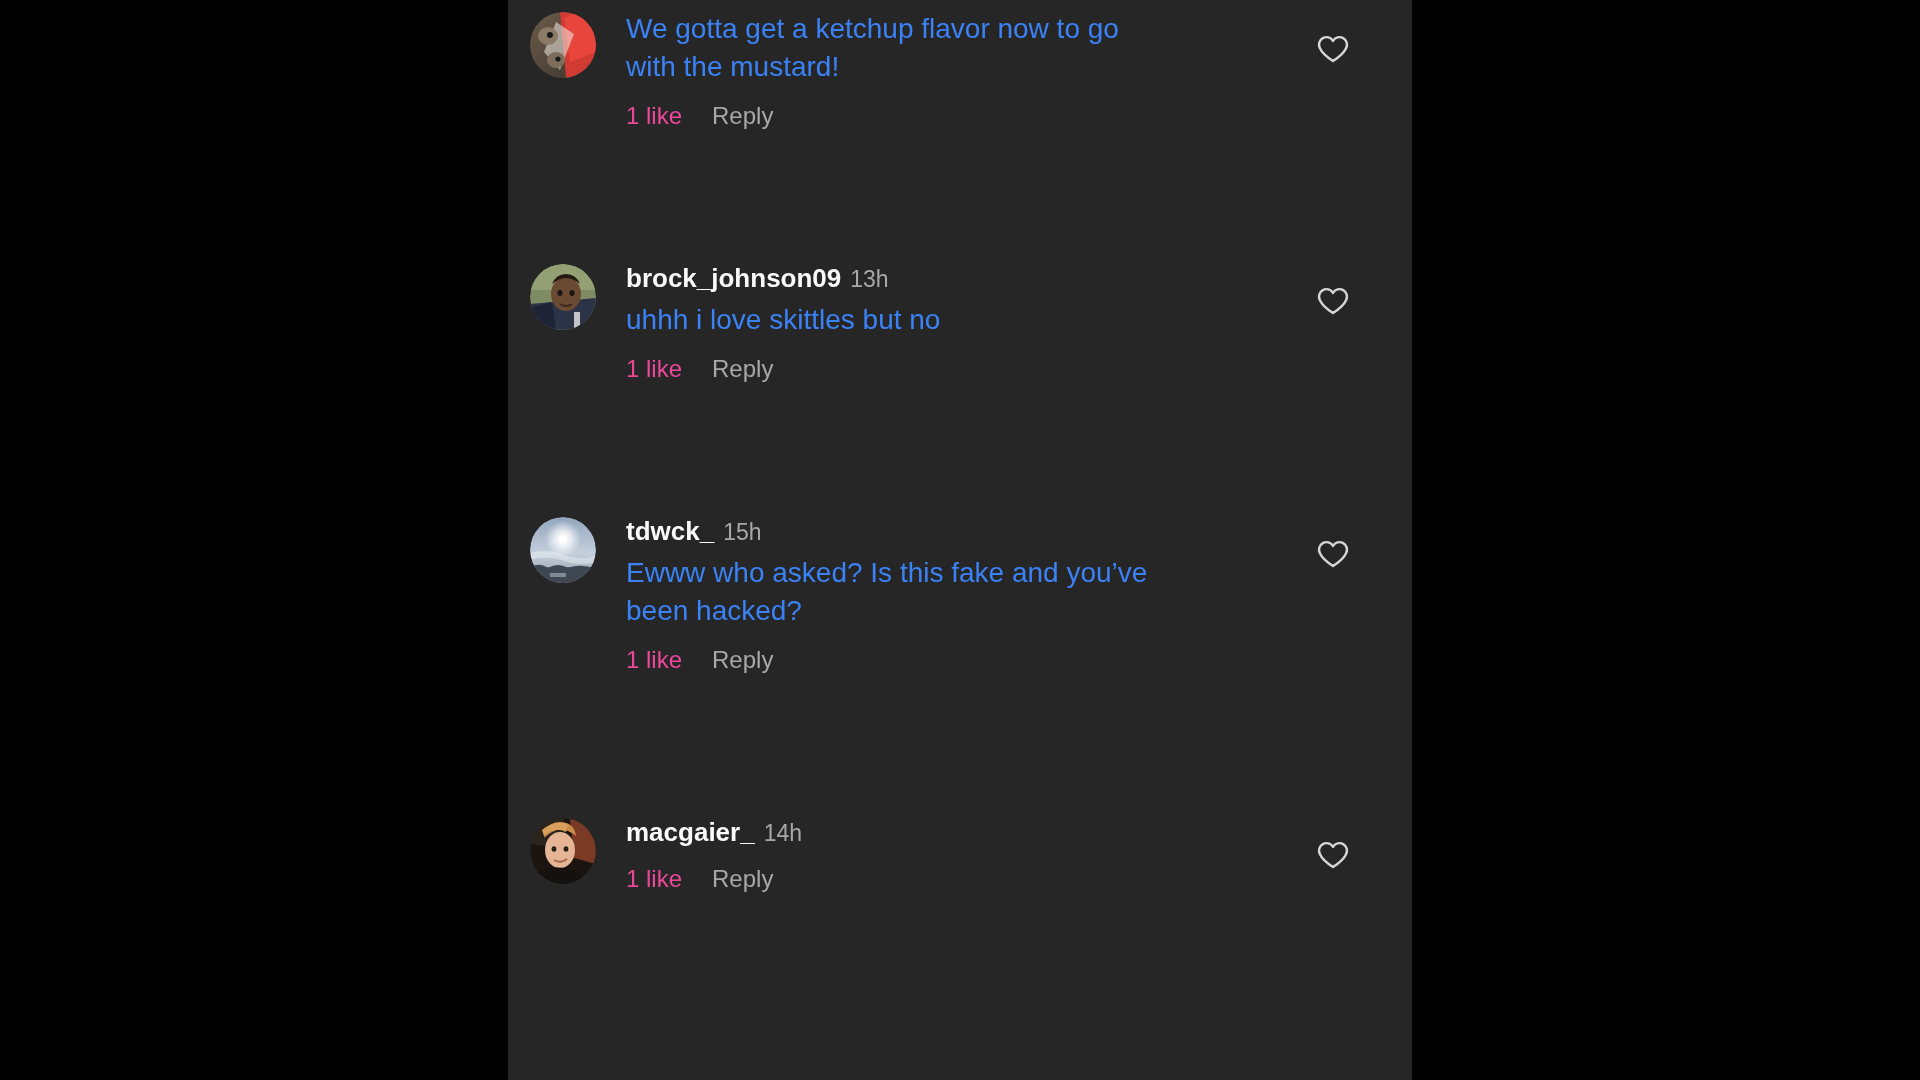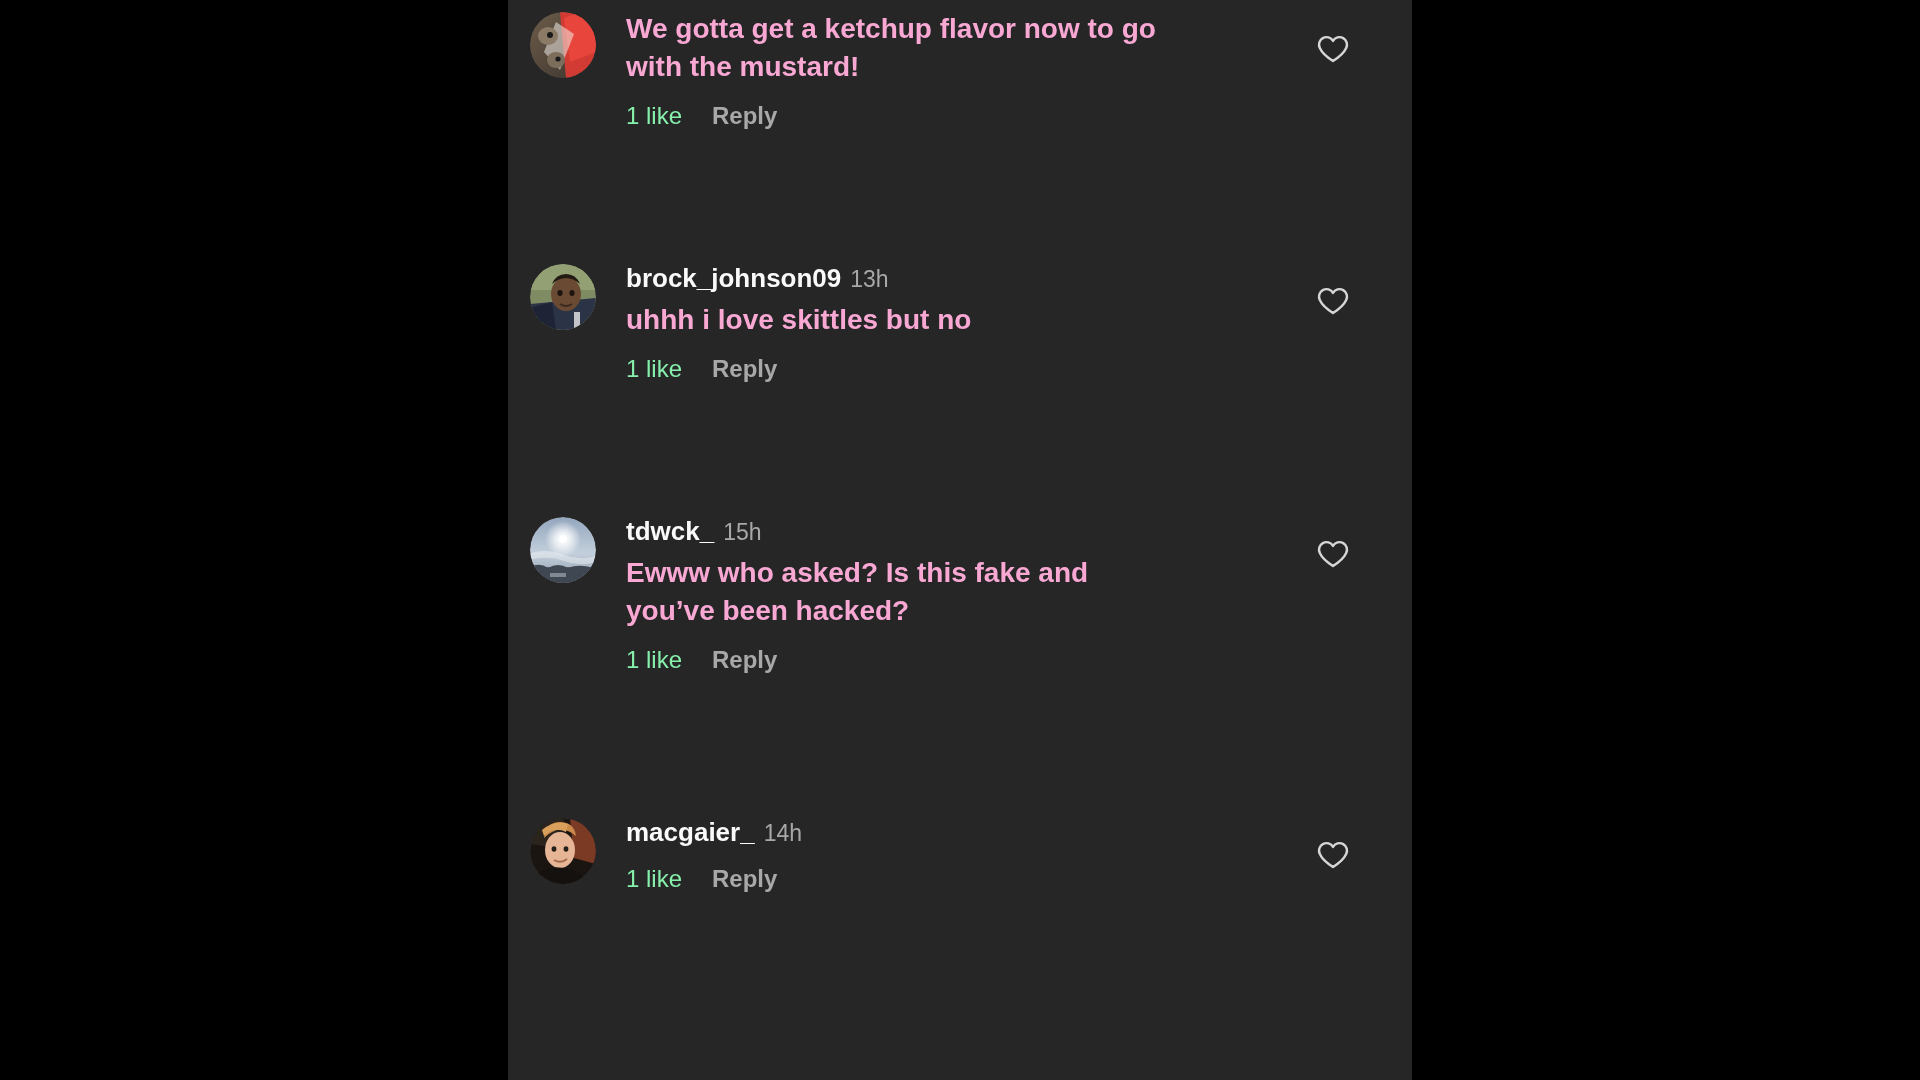--- a/index.html
+++ b/index.html
@@ -95,36 +95,36 @@
   .timestamp {
     color: #a8a8a8;
     font-weight: normal;
     font-size: 23px;
     margin-left: 9px;
   }
 
   .text {
     font-size: 28px;
     line-height: 38px;
-    color: #f9a8d4;
+    color: #3b82f6;
     max-width: 530px;
-    font-weight: 700;
+    font-weight: 400;
     word-wrap: break-word;
   }
 
   .meta {
     margin-top: 16px;
     font-size: 24px;
     line-height: 28px;
     color: #a8a8a8;
     display: flex;
     gap: 30px;
   }
-  .meta .likes { color: #86efac; }
-  .meta .reply { color: #a8a8a8; font-weight: 700; }
+  .meta .likes { color: #ec4899; }
+  .meta .reply { color: #a8a8a8; font-weight: 400; }
 
   .like-btn {
     position: absolute;
     right: 62px;
     top: 120px;
     width: 34px;
     height: 34px;
   }
   .like-btn svg { display: block; width: 34px; height: 34px; }
 

